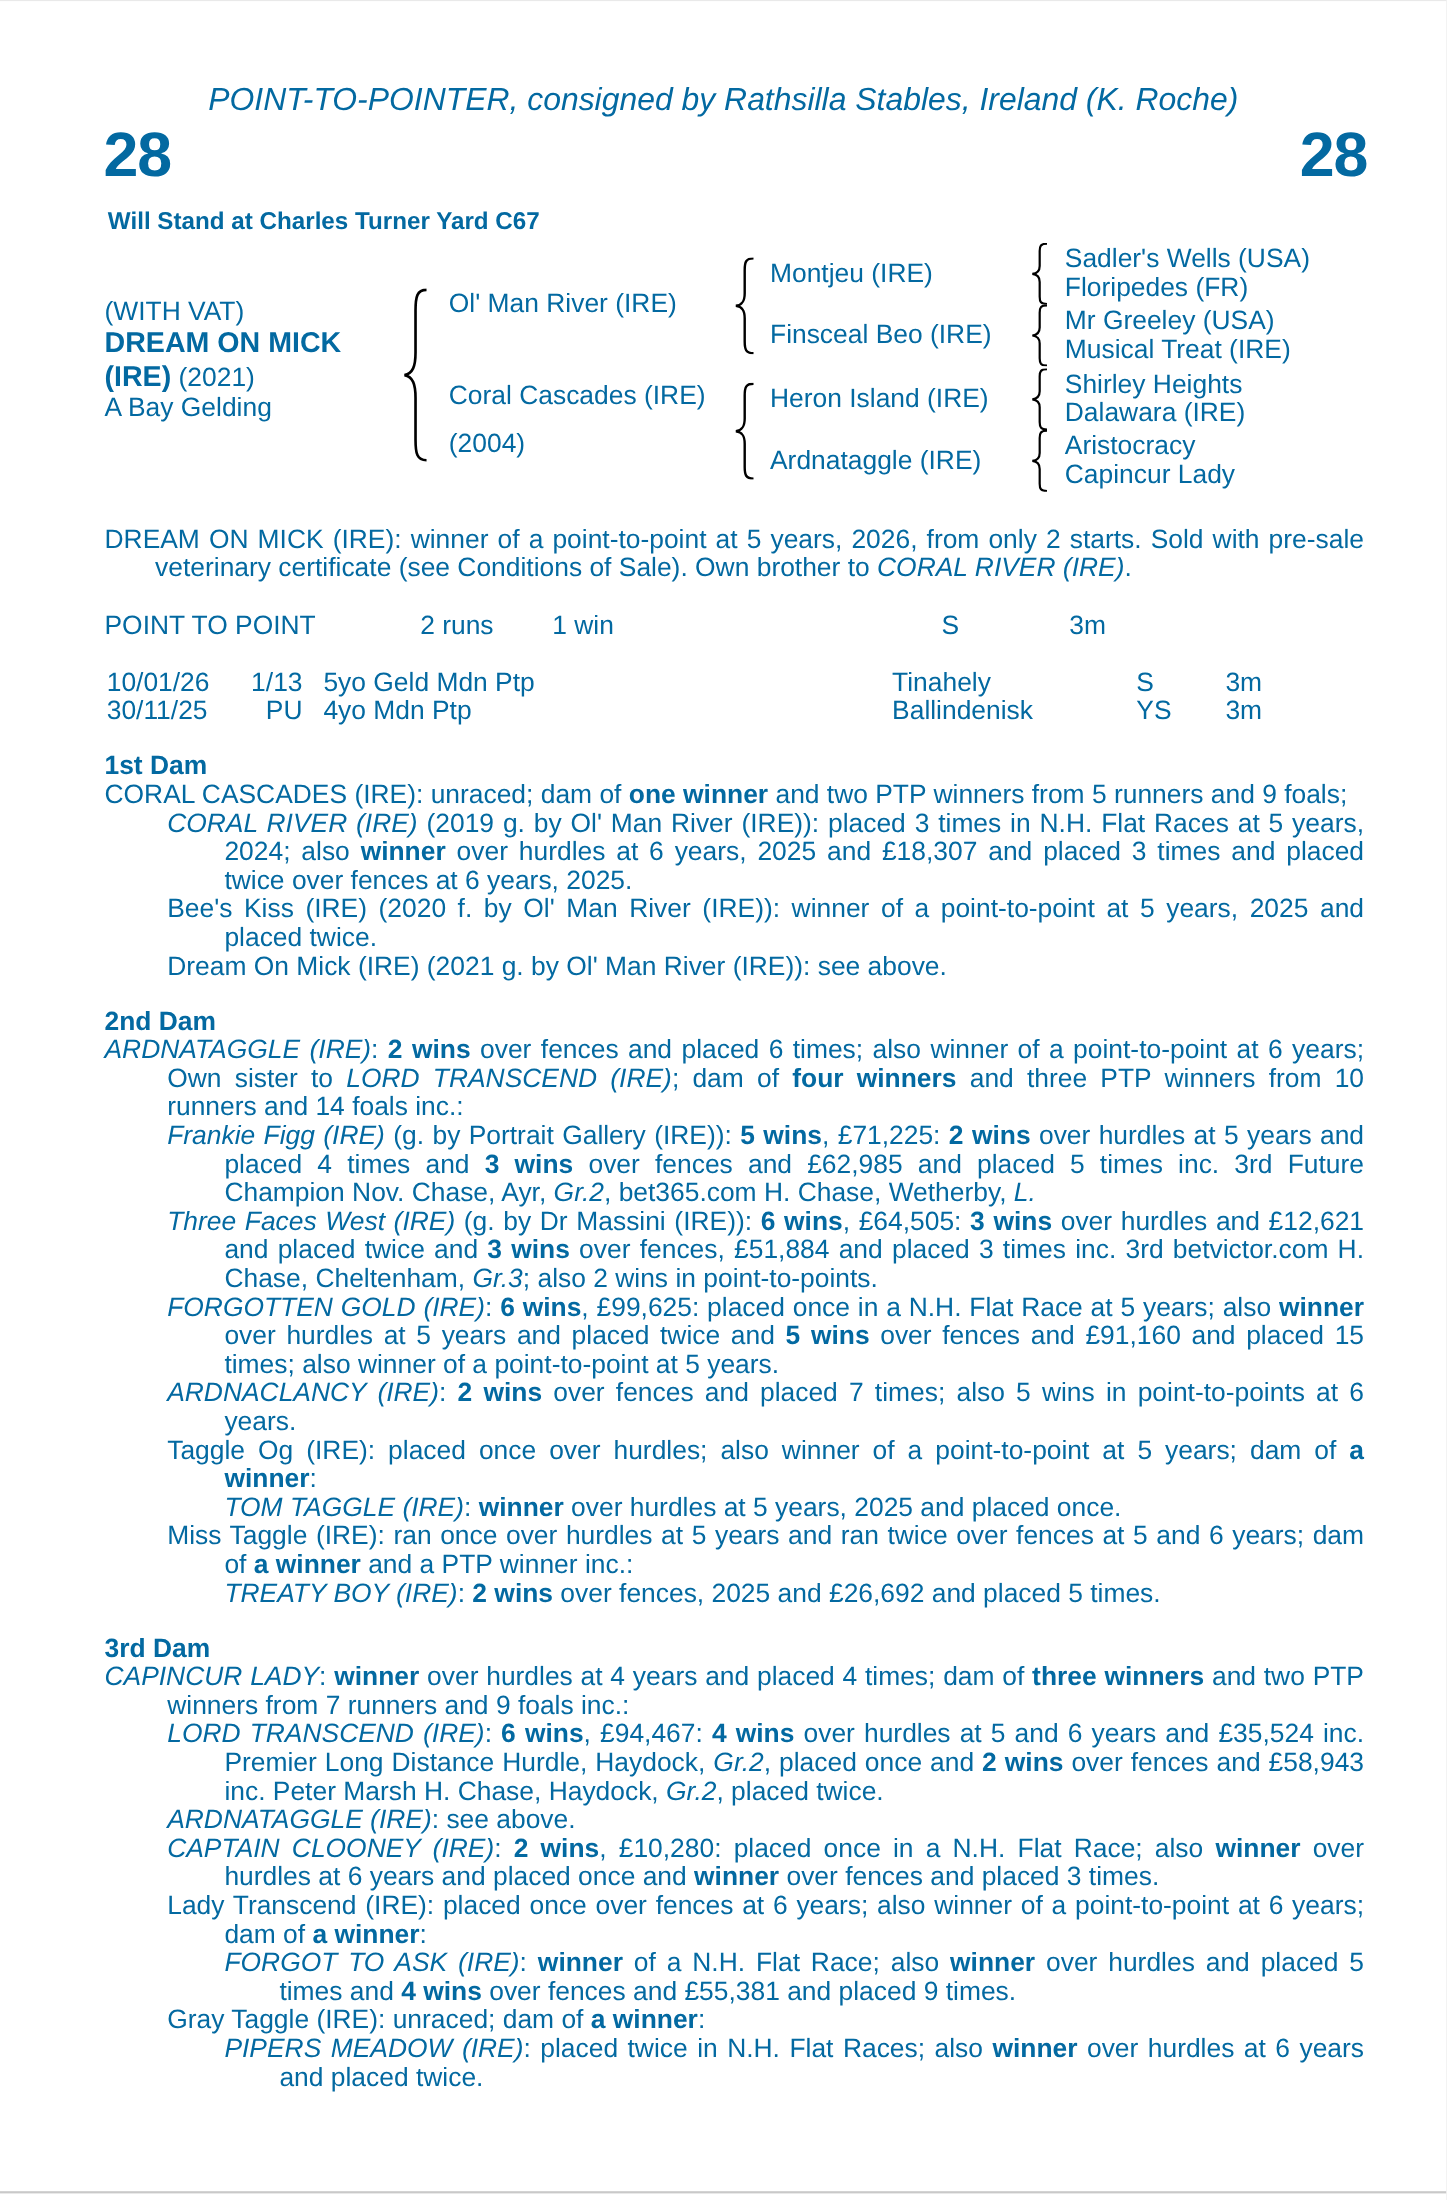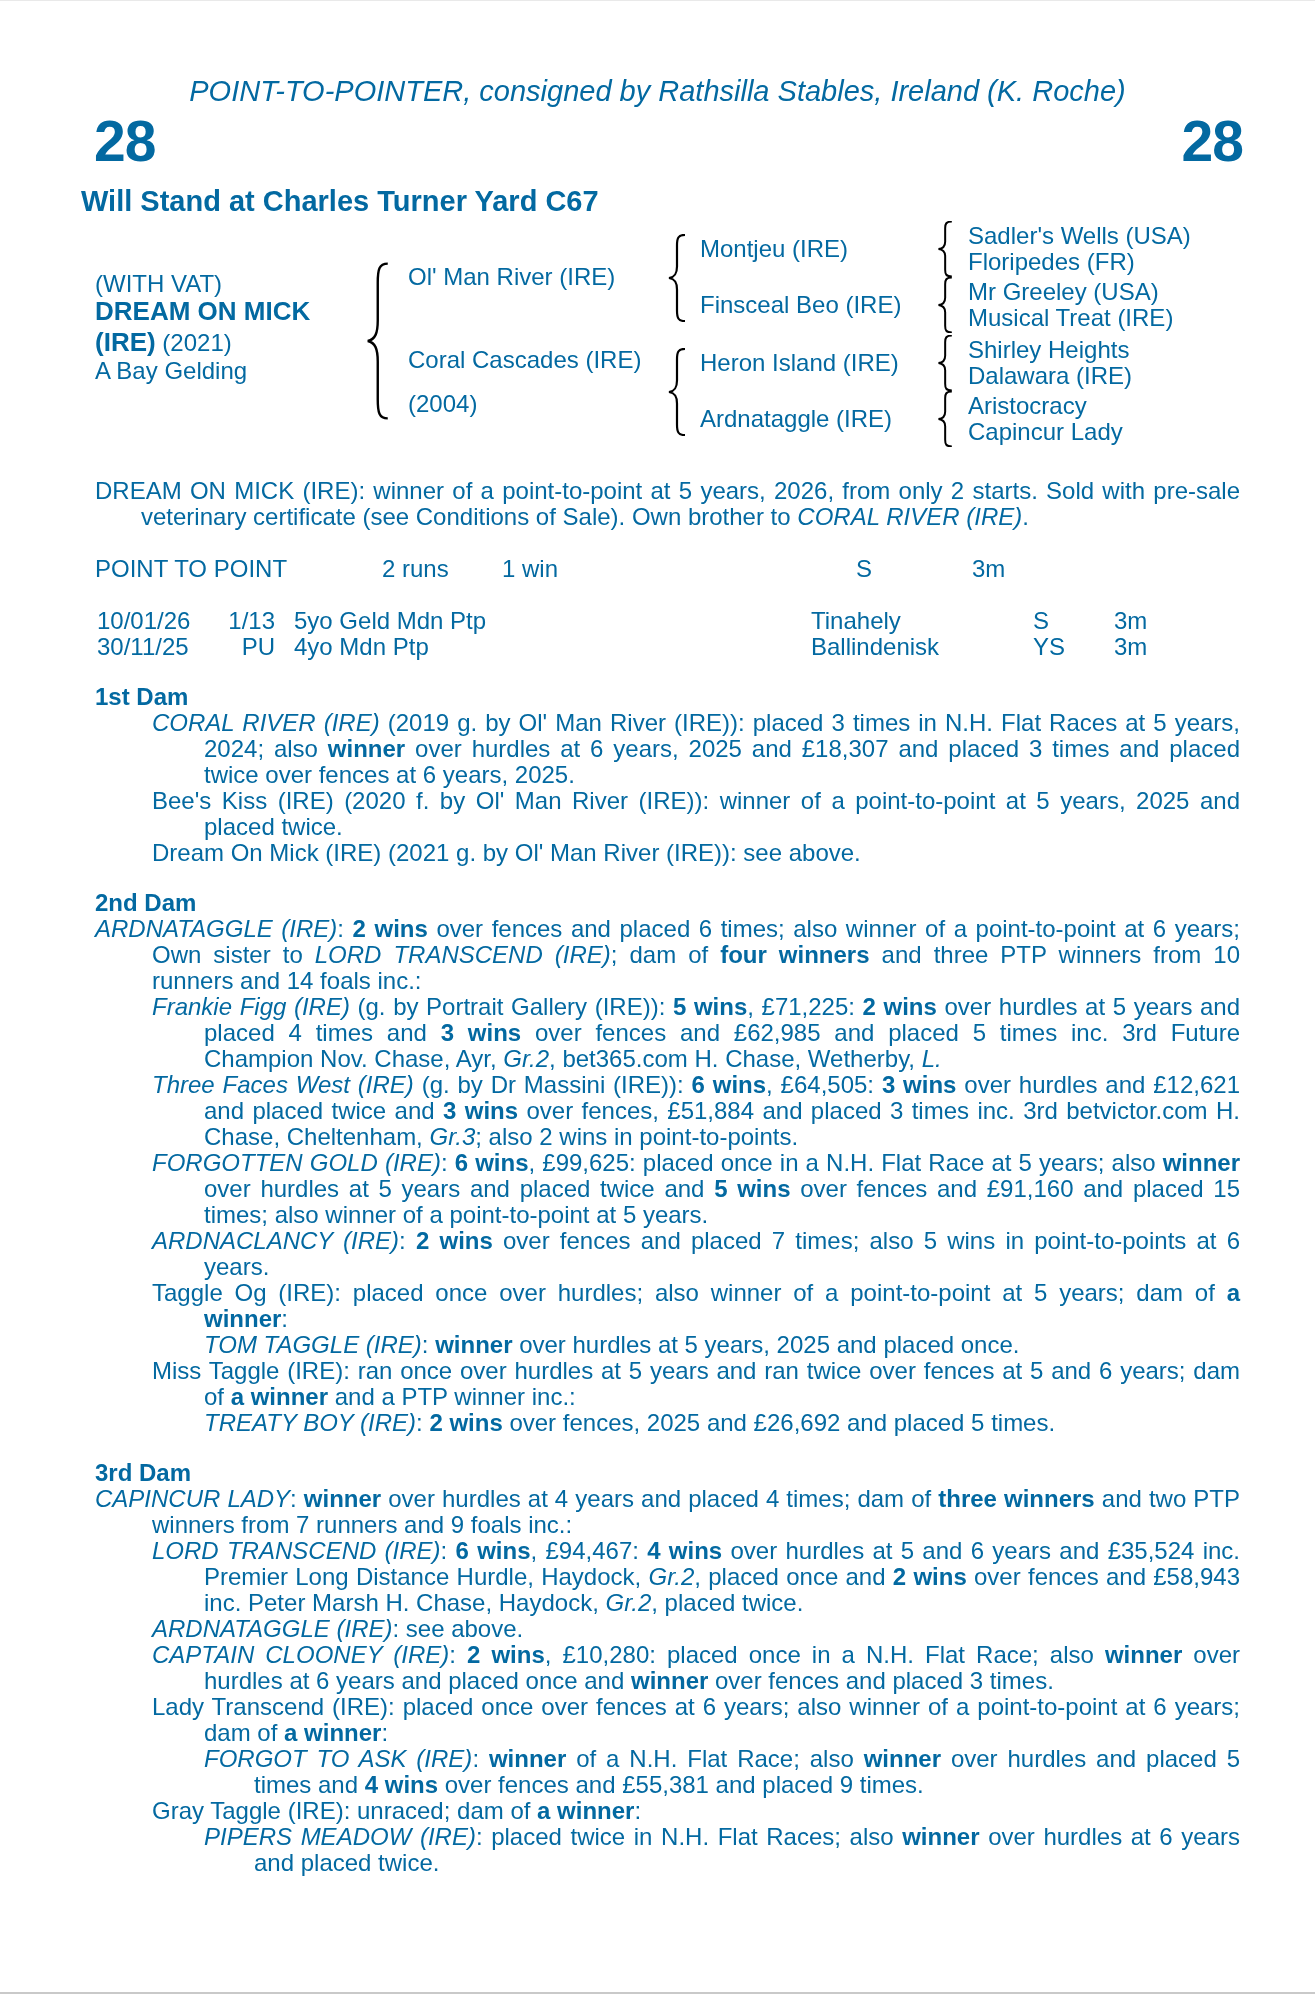--- a/index.html
+++ b/index.html
@@ -7,21 +7,21 @@
     position:relative;width:1315px;height:2000px;margin:1px auto;
     background:#ffffff;color:#0369a1;overflow:hidden;
     font-family:"Liberation Sans",sans-serif;font-size:24px;line-height:26px;
   }
   
   .consignment{position:absolute;top:74px;left:0;width:100%;text-align:center;
     font-style:italic;font-size:29px;line-height:32px;}
   .lot{position:absolute;top:112px;font-size:57px;font-weight:700;line-height:1;letter-spacing:-1px;}
   .lot-left{left:94px;}
   .lot-right{right:72px;}
-  .stand{position:absolute;top:184px;left:81px;font-weight:700;font-size:29px;line-height:32px;}
+  .stand{position:absolute;top:184px;left:98px;font-weight:700;font-size:22px;line-height:32px;}
   
   .pnode{position:absolute;white-space:nowrap;}
   .vat{position:absolute;left:95px;top:270px;}
   .hname{position:absolute;left:95px;top:297px;font-weight:700;font-size:26px;white-space:nowrap;}
   .hreg{position:absolute;left:95px;top:328px;white-space:nowrap;}
   .hreg .b{font-size:26px;}
   .hdesc{position:absolute;left:95px;top:357px;white-space:nowrap;}
   .sire{left:408px;top:263px;}
   .dam{left:408px;top:346px;}
   .damyear{left:408px;top:390px;}
@@ -162,20 +162,21 @@
             <span class="st-race">4yo Mdn Ptp</span>
             <span class="st-venue">Ballindenisk</span>
             <span class="st-going">YS</span>
             <span class="st-distance">3m</span>
           </div>
         </div>
     </div>
 
     <div>
         <div class="dam-heading">1st Dam</div>
+        <div class="para lvl0"><span>CORAL CASCADES (IRE): unraced; dam of </span><span class="rs-b">one winner</span><span> and two PTP winners from 5 runners and 9 foals;</span></div>
         <div class="para lvl1"><span class="rs-i">CORAL RIVER (IRE)</span><span> (2019 g. by Ol' Man River (IRE)): placed 3 times in N.H. Flat Races at 5 years, 2024; also </span><span class="rs-b">winner</span><span> over hurdles at 6 years, 2025 and £18,307 and placed 3 times and placed twice over fences at 6 years, 2025.</span></div>
         <div class="para lvl1"><span>Bee's Kiss (IRE) (2020 f. by Ol' Man River (IRE)): winner of a point-to-point at 5 years, 2025 and placed twice.</span></div>
         <div class="para lvl1"><span>Dream On Mick (IRE) (2021 g. by Ol' Man River (IRE)): see above.</span></div>
         <div class="dam-heading">2nd Dam</div>
         <div class="para lvl0"><span class="rs-i">ARDNATAGGLE (IRE)</span><span>: </span><span class="rs-b">2 wins</span><span> over fences and placed 6 times; also winner of a point-to-point at 6 years; Own sister to </span><span class="rs-bi">LORD TRANSCEND (IRE)</span><span>; dam of </span><span class="rs-b">four winners</span><span> and three PTP winners from 10 runners and 14 foals inc.:</span></div>
         <div class="para lvl1"><span class="rs-bi">Frankie Figg (IRE)</span><span> (g. by Portrait Gallery (IRE)): </span><span class="rs-b">5 wins</span><span>, £71,225: </span><span class="rs-b">2 wins</span><span> over hurdles at 5 years and placed 4 times and </span><span class="rs-b">3 wins</span><span> over fences and £62,985 and placed 5 times inc. 3rd Future Champion Nov. Chase, Ayr, </span><span class="rs-bi">Gr.2</span><span>, bet365.com H. Chase, Wetherby, </span><span class="rs-bi">L.</span></div>
         <div class="para lvl1"><span class="rs-bi">Three Faces West (IRE)</span><span> (g. by Dr Massini (IRE)): </span><span class="rs-b">6 wins</span><span>, £64,505: </span><span class="rs-b">3 wins</span><span> over hurdles and £12,621 and placed twice and </span><span class="rs-b">3 wins</span><span> over fences, £51,884 and placed 3 times inc. 3rd betvictor.com H. Chase, Cheltenham, </span><span class="rs-bi">Gr.3</span><span>; also 2 wins in point-to-points.</span></div>
         <div class="para lvl1"><span class="rs-i">FORGOTTEN GOLD (IRE)</span><span>: </span><span class="rs-b">6 wins</span><span>, £99,625: placed once in a N.H. Flat Race at 5 years; also </span><span class="rs-b">winner</span><span> over hurdles at 5 years and placed twice and </span><span class="rs-b">5 wins</span><span> over fences and £91,160 and placed 15 times; also winner of a point-to-point at 5 years.</span></div>
         <div class="para lvl1"><span class="rs-i">ARDNACLANCY (IRE)</span><span>: </span><span class="rs-b">2 wins</span><span> over fences and placed 7 times; also 5 wins in point-to-points at 6 years.</span></div>
         <div class="para lvl1"><span>Taggle Og (IRE): placed once over hurdles; also winner of a point-to-point at 5 years; dam of </span><span class="rs-b">a winner</span><span>:</span></div>

